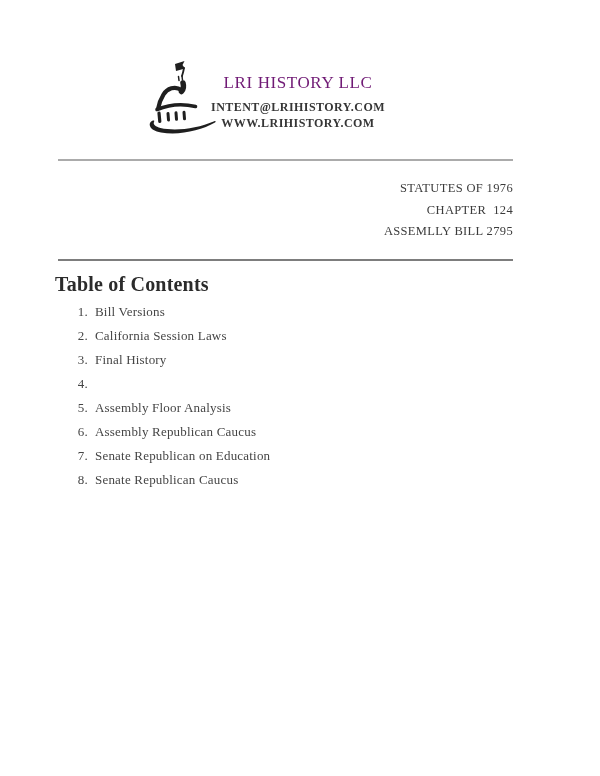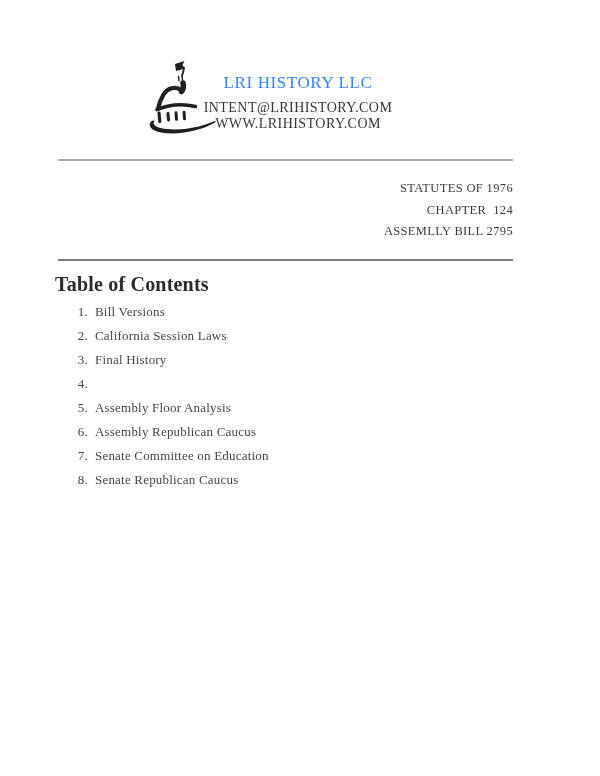--- a/index.html
+++ b/index.html
@@ -28,30 +28,31 @@
     position: absolute;
     left: 198px;
     top: 73px;
     width: 200px;
     text-align: center;
     color: #2f2f2f;
   }
   .company {
     font-size: 17px;
     letter-spacing: 0.6px;
-    color: #3b82f6;
+    color: #701a75;
     margin-bottom: 7px;
     white-space: nowrap;
   }
   .c-line {
-    font-size: 14px;
+    font-size: 12px;
     letter-spacing: 0.45px;
     line-height: 15.5px;
     color: #363636;
     white-space: nowrap;
+    font-weight: bold;
   }
 
   
   .rule {
     position: absolute;
     left: 58px;
     width: 455px;
   }
   .rule-top {
     top: 159px;
@@ -184,21 +185,21 @@
     <li class="toc-item">
       <span class="toc-num">5.</span>
       <span class="toc-label">Assembly Floor Analysis</span>
     </li>
     <li class="toc-item">
       <span class="toc-num">6.</span>
       <span class="toc-label">Assembly Republican Caucus</span>
     </li>
     <li class="toc-item">
       <span class="toc-num">7.</span>
-      <span class="toc-label">Senate Committee on Education</span>
+      <span class="toc-label">Senate Republican on Education</span>
     </li>
     <li class="toc-item">
       <span class="toc-num">8.</span>
       <span class="toc-label">Senate Republican Caucus</span>
     </li>
   </ol>
 
 </div>
 
 </body></html>

